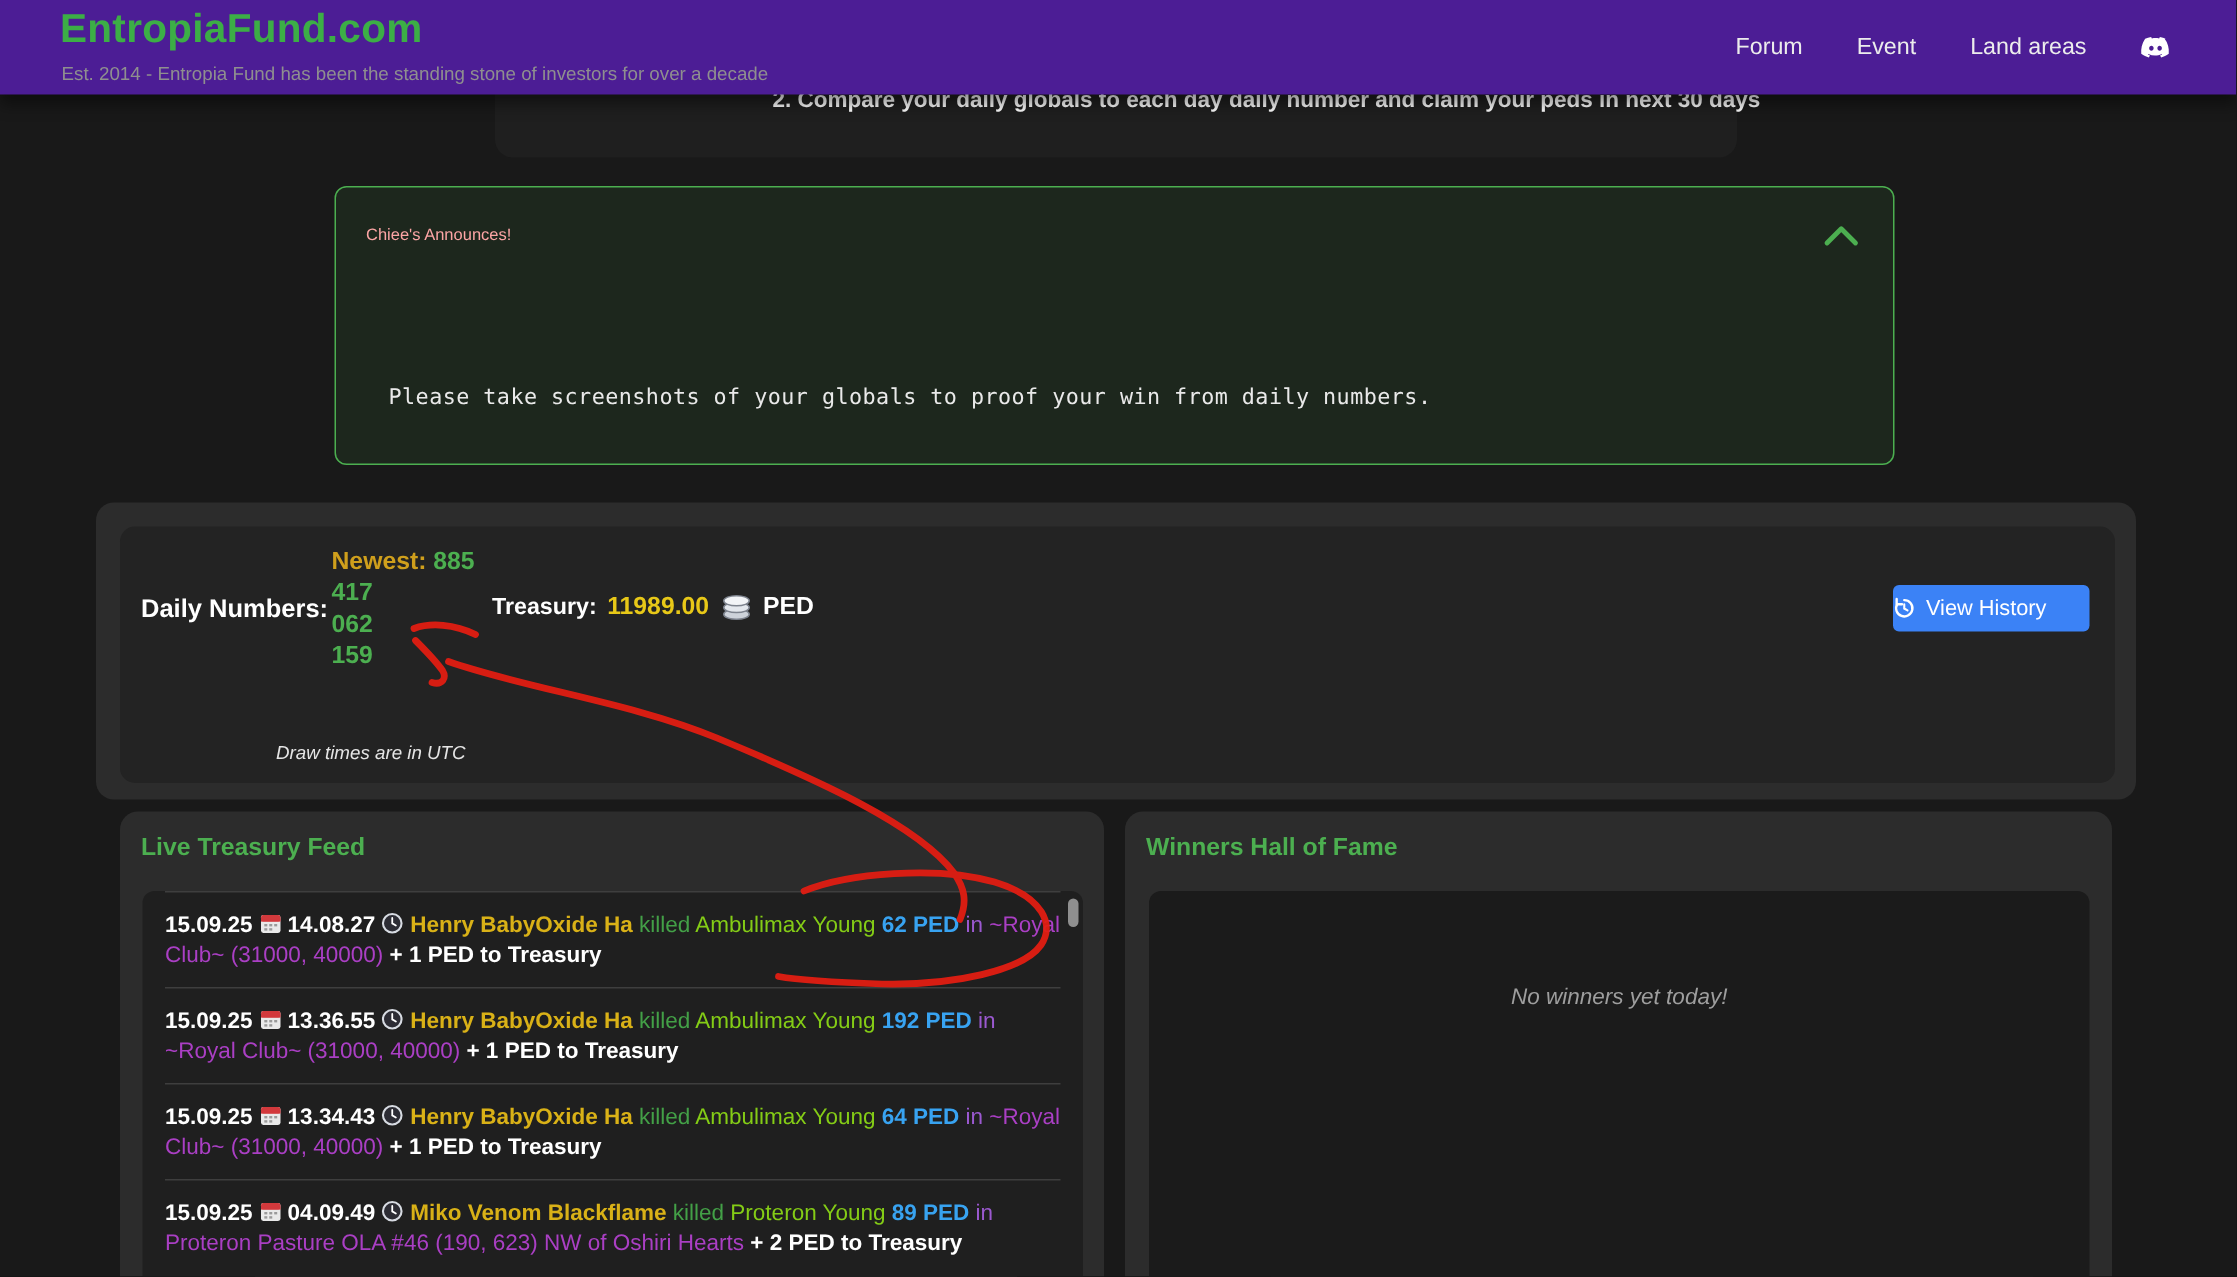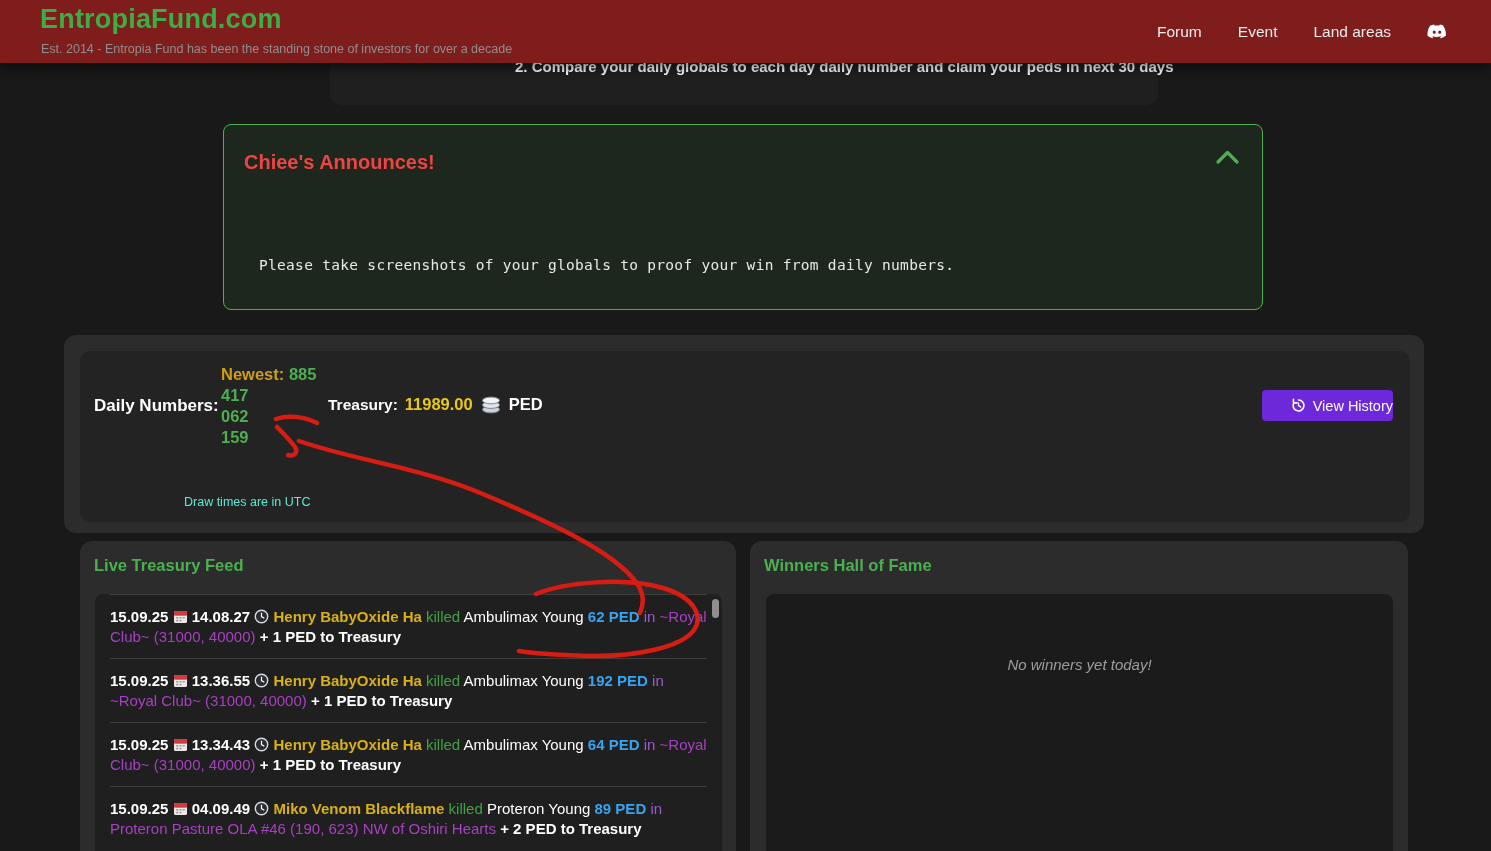--- a/index.html
+++ b/index.html
@@ -6,21 +6,21 @@
   html,body { background:#141414; }
   body { font-family:"Liberation Sans", sans-serif; }
   #page {
     position:relative; width:1491px; height:851px; overflow:hidden;
     background:#191919; color:#eee;
   }
 
   
   #header {
     position:absolute; left:0; top:0; width:1491px; height:63px;
-    background:#7f1d1d; z-index:30;
+    background:#4c1d95; z-index:30;
     box-shadow:0 6px 10px rgba(0,0,0,.45);
   }
   .logo { position:absolute; left:40px; top:4px; font-size:27px; font-weight:bold; color:#3cae46; letter-spacing:.2px; cursor:pointer; }
   .tagline { position:absolute; left:41px; top:42px; font-size:12.5px; color:#8f8f8f; }
   .nav { position:absolute; right:44px; top:0; height:63px; display:flex; align-items:center; gap:36px;margin-left:36px; }
   .nav-item { color:#ececec; font-size:15.5px; cursor:pointer; }
   .discord { width:20px; height:16px; display:inline-block; cursor:pointer; }
 
   
   #banner {
@@ -30,21 +30,21 @@
   #banner .banner-text {
     position:absolute; left:185px; top:38px; font-size:15px; font-weight:bold; color:#fff;
     white-space:nowrap;
   }
 
   
   #announce {
     position:absolute; left:223px; top:124px; width:1040px; height:186px;
     background:#1d271d; border:1px solid #4caf50; border-radius:8px; z-index:6;
   }
-  .announce-title { position:absolute; left:20px; top:26px; font-size:20px; font-weight:bold; color:#ef4444; }
+  .announce-title { position:absolute; left:20px; top:26px; font-size:11px; font-weight:normal; color:#fca5a5; }
   .announce-chevron { position:absolute; right:22px; top:24px; width:25px; height:16px; cursor:pointer; }
   .announce-line { position:absolute; left:35px; font-family:"DejaVu Sans Mono", monospace; font-size:14.5px; color:#e9e9e9; letter-spacing:.3px; white-space:nowrap; }
   .announce-line.l1 { top:84px; }
   .announce-line.l2 { top:132px; }
 
   
   .card { position:absolute; background:#2c2c2c; border-radius:12px; }
   #daily-card { left:64px; top:335px; width:1360px; height:198px; }
   #daily-inner { position:absolute; left:16px; top:16px; width:1330px; height:171px; background:#232323; border-radius:10px; }
 
@@ -53,44 +53,44 @@
   .newest-label { color:#cf9f1c; }
   .num-green { color:#4caf50; }
   .treasury-row { position:absolute; left:248px; top:44px; display:flex; align-items:center; gap:7px; }
   .treasury-label { font-size:15.5px; font-weight:bold; color:#fff; }
   .treasury-value { font-size:16.5px; font-weight:bold; color:#e8c818; }
   .currency { font-size:16.5px; font-weight:bold; color:#fff; }
   .coins-icon { width:22px; height:18px; }
 
   .view-history-btn {
     position:absolute; left:1182px; top:39px; width:131px; height:31px;
-    background:#6d28d9; border:none; border-radius:4px; color:#fff; font-size:14.5px;
-    display:flex; align-items:center; justify-content:flex-end; gap:7px; cursor:pointer;
+    background:#3b82f6; border:none; border-radius:4px; color:#fff; font-size:14.5px;
+    display:flex; align-items:center; justify-content:flex-start; gap:7px; cursor:pointer;
     font-family:"Liberation Sans", sans-serif;
   }
   .next-number { position:absolute; left:14px; top:122px; font-size:15px; color:#7a7a7a; }
-  .utc-note { position:absolute; left:104px; top:144px; font-size:12.5px; color:#5eead4; }
+  .utc-note { position:absolute; left:104px; top:144px; font-size:12.5px; color:#e5e5e5;font-style:italic; }
 
   
   #feed-card { left:80px; top:541px; width:656px; height:330px; }
   #winners-card { left:750px; top:541px; width:658px; height:330px; }
   .card-title { position:absolute; left:14px; top:15px; font-size:16.5px; font-weight:bold; color:#4caf50; }
 
   #feed-list {
     position:absolute; left:15px; top:53px; width:627px; height:277px;
     background:#1f1f1f; border-radius:8px; overflow:hidden;
   }
   .feed-scroll-thumb { position:absolute; right:3px; top:5px; width:7px; height:19px; background:#8f8f8f; border-radius:4px; cursor:pointer; }
 
   .feed-entry { margin:0 15px; padding:12px 0; font-size:15px; line-height:19.5px; color:#fff; }
   .feed-entry:not(:first-child) { border-top:1px solid #3e3e3e; }
   .f-date, .f-time { font-weight:bold; color:#fff; }
   .f-player { font-weight:bold; color:#d9b117; }
   .f-action { color:#43a047; }
-  .f-target { color:#ffffff; }
+  .f-target { color:#84cc16; }
   .f-amount { font-weight:bold; color:#38a3f1; }
   .f-in { color:#9b59d0; }
   .f-location { color:#aa3fc4; }
   .f-treasury { font-weight:bold; color:#fff; }
   .mini-icon { display:inline-block; width:15px; height:15px; vertical-align:-2px; }
 
   #winners-inner {
     position:absolute; left:16px; top:53px; width:627px; height:277px;
     background:#1b1b1b; border-radius:8px; text-align:center;
   }

